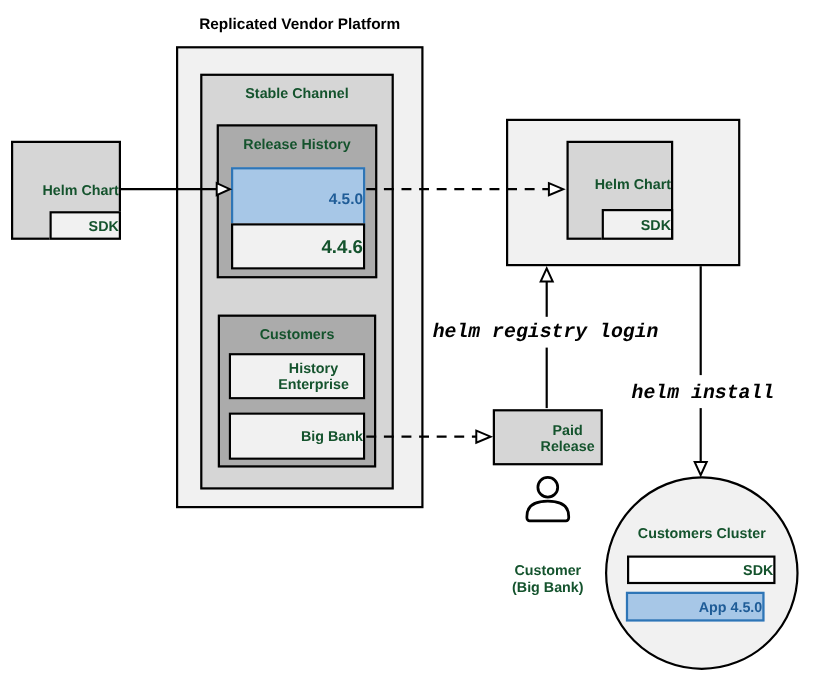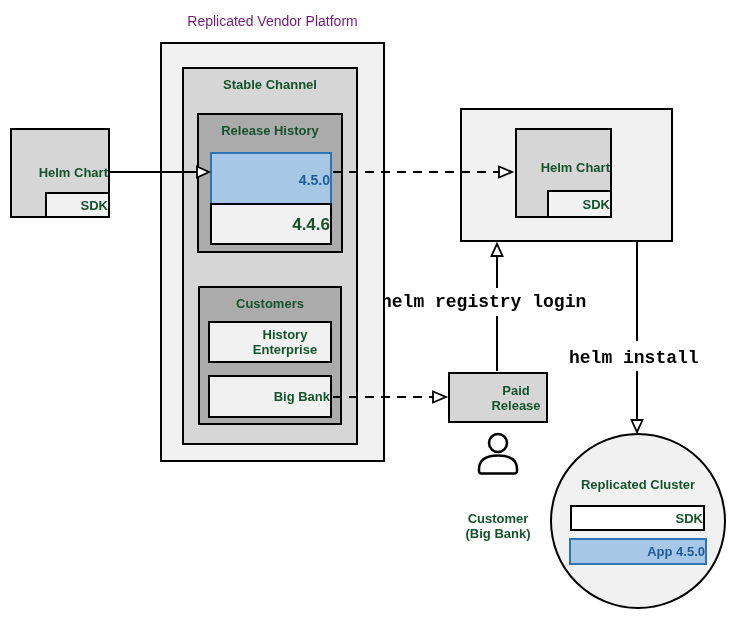--- a/index.html
+++ b/index.html
@@ -5,26 +5,26 @@
   html,body{margin:0;padding:0;background:#fff;}
   .canvas{position:relative;width:747px;height:634px;background:#fff;overflow:hidden;
           font-family:"Liberation Sans",sans-serif;}
   .box{position:absolute;border:2px solid var(--border);box-sizing:border-box;}
   .fill-light{background:var(--panel_light);}
   .fill-mid{background:var(--panel_mid);}
   .fill-dark{background:var(--panel_dark);}
   .fill-white{background:var(--white);}
   .fill-blue{background:var(--highlight_fill);border-color:var(--highlight_border);}
   .lbl{font-weight:bold;font-size:13px;color:#14532d;text-align:center;line-height:15px;}
-  .title{position:absolute;font-weight:normal;font-size:14px;color:#701a75;text-align:center;}
+  .title{position:absolute;font-weight:bold;font-size:14px;color:#000000;text-align:center;}
   .padlbl{display:flex;justify-content:center;align-items:flex-start;padding-top:8px;}
   .centerlbl{display:flex;justify-content:flex-end;align-items:center;}
   .blue-text{color:var(--highlight_text);}
   .mono{position:absolute;font-family:"Liberation Mono",monospace;font-weight:bold;
-        font-size:18px;color:#000;line-height:18px;white-space:nowrap;}
+        font-size:18px;color:#000;text-align:center;line-height:18px;white-space:nowrap;font-style:italic;}
   .prewrap{white-space:pre-line;margin-top:27px;}
   .overlay{position:absolute;left:0;top:0;width:747px;height:634px;pointer-events:none;z-index:30;}
   .sl{stroke:#000;stroke-width:2;fill:none;}
   .dash{stroke-dasharray:9 7;}
   .head{fill:#fff;stroke:#000;stroke-width:1.8;stroke-linejoin:miter;}
   .circle{position:absolute;border:2px solid var(--border);border-radius:50%;box-sizing:border-box;}
   .z1{z-index:1}.z2{z-index:2}.z3{z-index:3}.z4{z-index:4}
 </style>
 </head>
 <body>
@@ -79,25 +79,25 @@
   </div>
 
   <div class="box fill-mid z2 centerlbl" style="left:448px;top:372px;width:100px;height:51px;">
     <span class="lbl" style="width:60px;">Paid Release</span>
   </div>
 
   <div class="lbl prewrap" style="position:absolute;left:448px;top:484px;width:100px;">Customer
 (Big Bank)</div>
 
   <div class="circle fill-light z1" style="left:550px;top:433px;width:176px;height:176px;"></div>
-  <div class="lbl" style="position:absolute;left:550px;top:477px;width:176px;z-index:2;">Replicated Cluster</div>
+  <div class="lbl" style="position:absolute;left:550px;top:477px;width:176px;z-index:2;">Customers Cluster</div>
   <div class="box fill-white z2 centerlbl" style="left:570px;top:505px;width:135px;height:26px;">
     <span class="lbl">SDK</span>
   </div>
-  <div class="box fill-blue z2 centerlbl" style="left:569px;top:538px;width:138px;height:27px;padding-left:20px;">
+  <div class="box fill-blue z2 centerlbl" style="left:569px;top:538px;width:126px;height:27px;padding-left:20px;">
     <span class="lbl blue-text">App 4.5.0</span>
   </div>
 
   <div class="mono" style="left:381px;top:293px;width:230px;">helm registry login</div>
   <div class="mono" style="left:569px;top:349px;width:140px;">helm install</div>
 
   <svg class="overlay" viewBox="0 0 747 634" xmlns="http://www.w3.org/2000/svg">
 
     <g>
       <line class="sl" x1="110" y1="172" x2="197" y2="172"></line>

